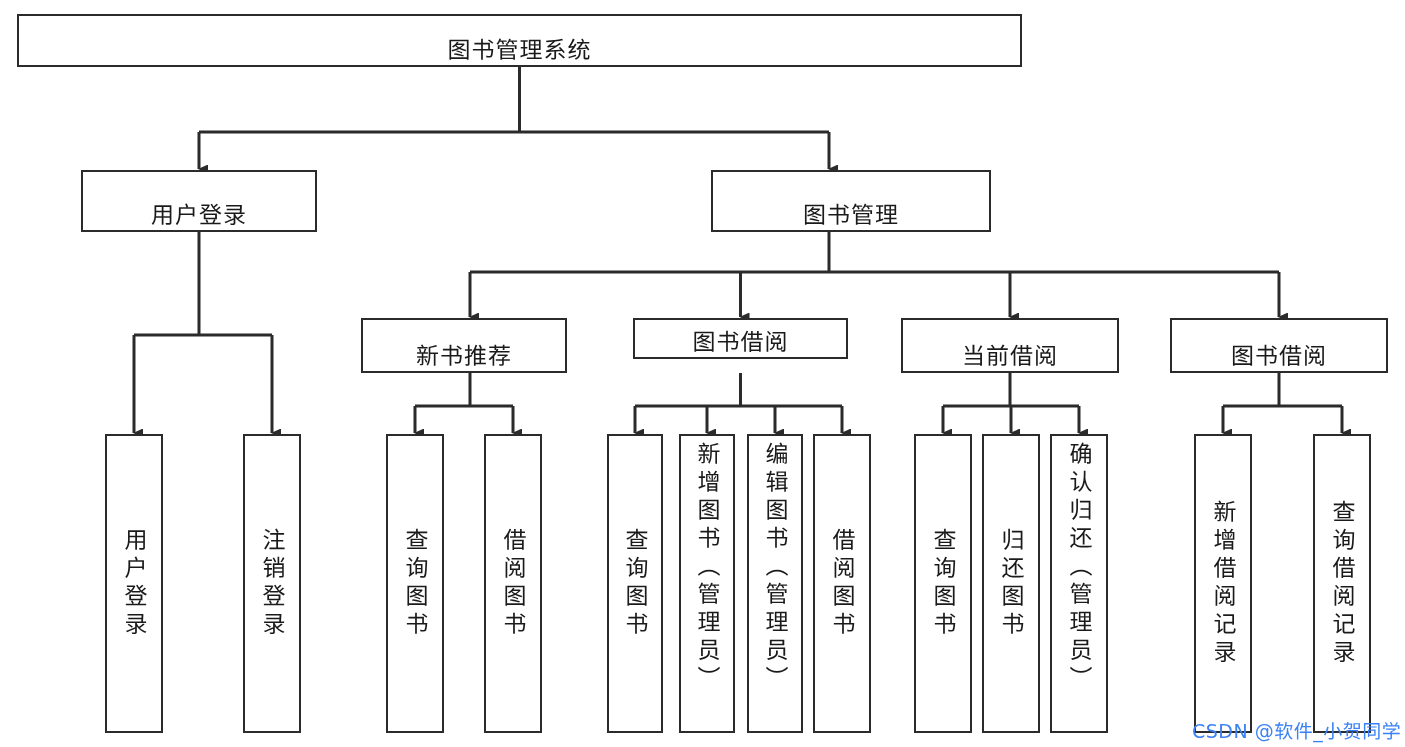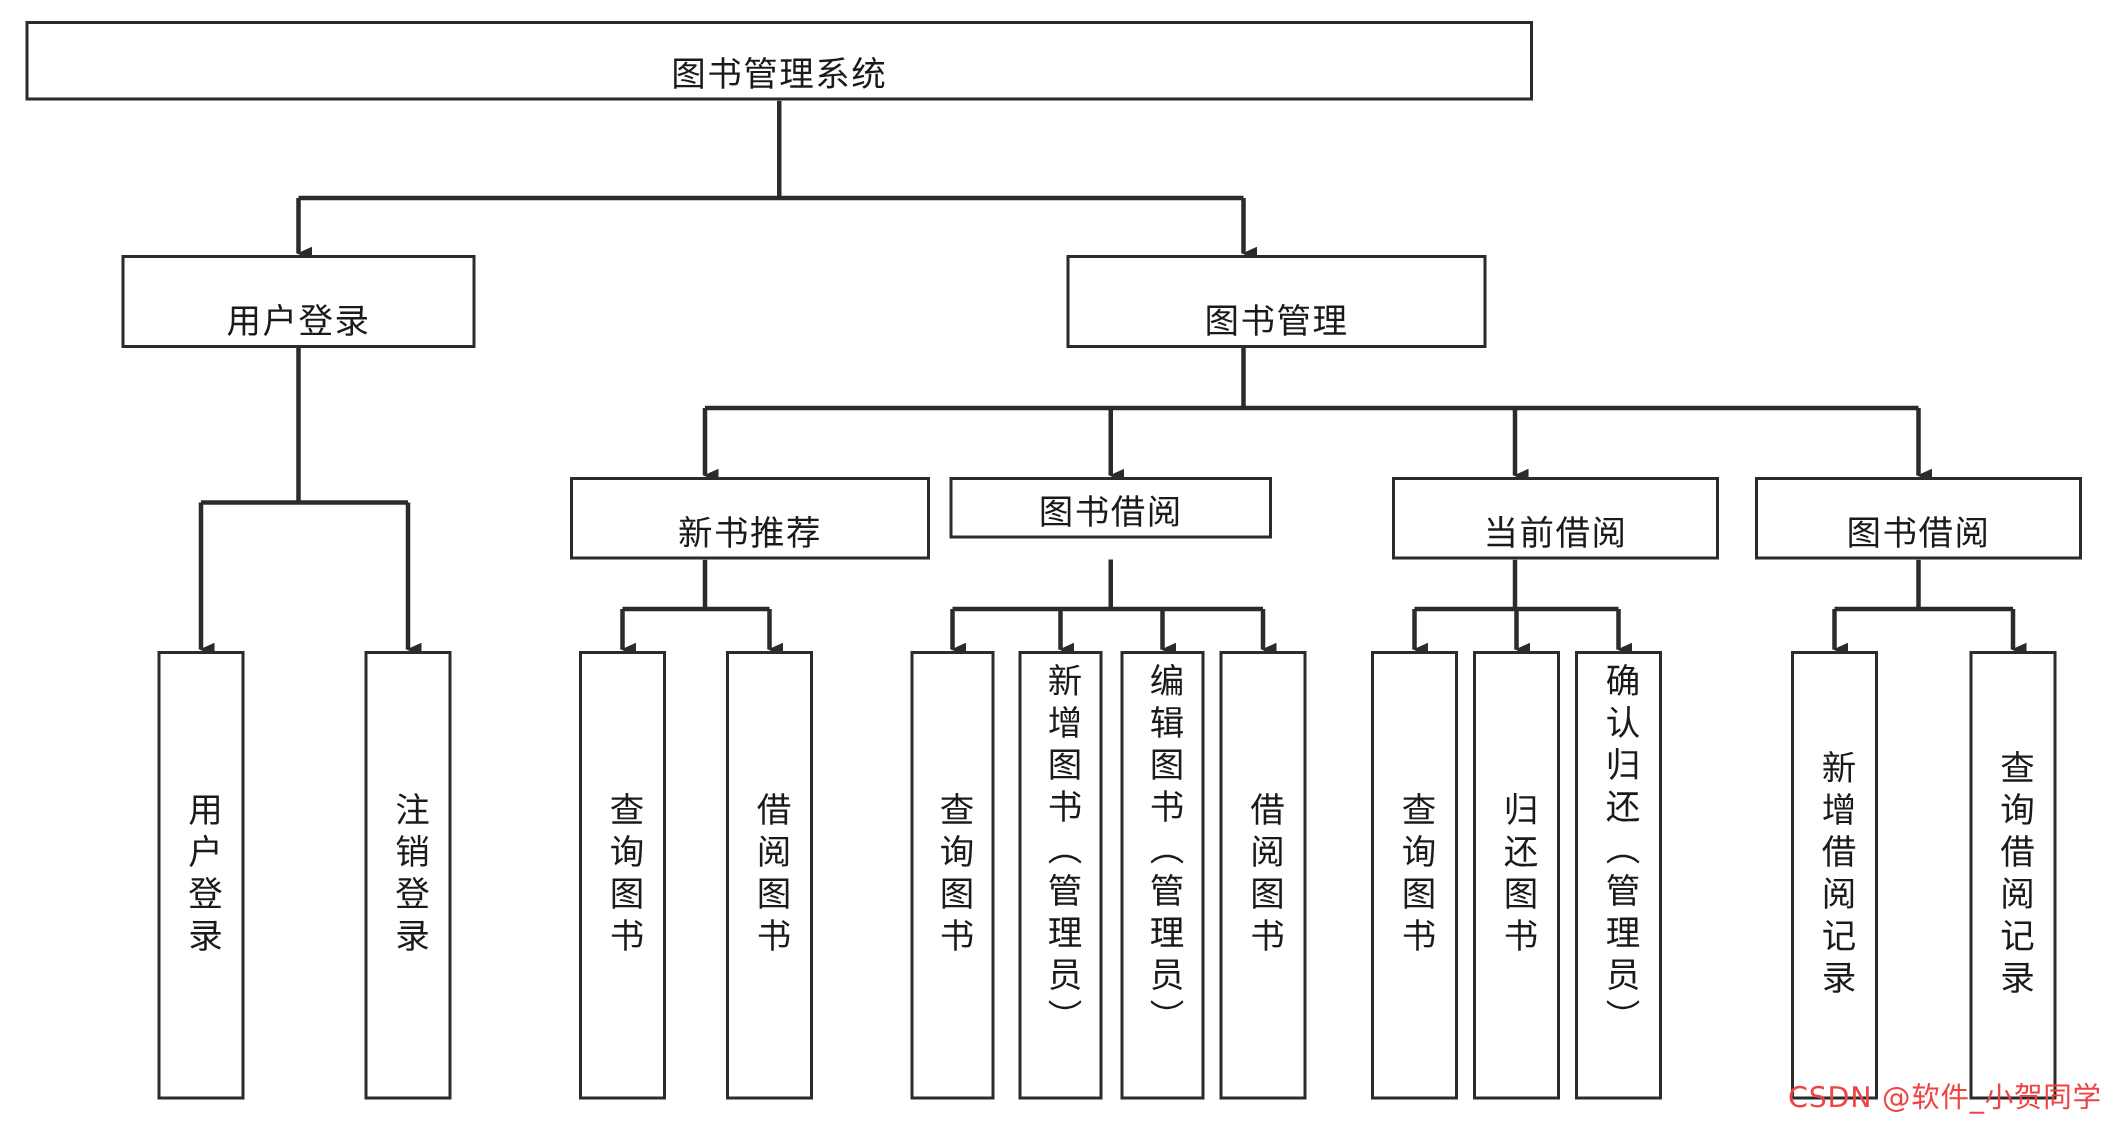--- a/index.html
+++ b/index.html
@@ -120,27 +120,27 @@
   <div id="nodes-layer">
       <div class="node-box horizontal" style="left: 17px; top: 14px; width: 1005px; height: 53px;">
         <span>图书管理系统</span>
       </div>
       <div class="node-box horizontal" style="left: 81px; top: 170px; width: 236px; height: 62px;">
         <span>用户登录</span>
       </div>
       <div class="node-box horizontal" style="left: 711px; top: 170px; width: 280px; height: 62px;">
         <span>图书管理</span>
       </div>
-      <div class="node-box horizontal" style="left: 380px; top: 318px; width: 240px; height: 55px;">
+      <div class="node-box horizontal" style="left: 361px; top: 318px; width: 206px; height: 55px;">
         <span>新书推荐</span>
       </div>
       <div class="node-box horizontal" style="left: 633px; top: 318px; width: 215px; height: 41px;">
         <span>图书借阅</span>
       </div>
-      <div class="node-box horizontal" style="left: 901px; top: 318px; width: 218px; height: 55px; margin-left: 27px;">
+      <div class="node-box horizontal" style="left: 901px; top: 318px; width: 218px; height: 55px;">
         <span>当前借阅</span>
       </div>
       <div class="node-box horizontal" style="left: 1170px; top: 318px; width: 218px; height: 55px;">
         <span>图书借阅</span>
       </div>
       <div class="node-box vertical" style="left: 105px; top: 434px; width: 58px; height: 299px;">
         <span class="vlabel">用户登录</span>
       </div>
       <div class="node-box vertical" style="left: 243px; top: 434px; width: 58px; height: 299px;">
         <span class="vlabel">注销登录</span>
@@ -173,15 +173,15 @@
         <span class="vlabel">确认归还（管理员）</span>
       </div>
       <div class="node-box vertical" style="left: 1194px; top: 434px; width: 58px; height: 299px;">
         <span class="vlabel">新增借阅记录</span>
       </div>
       <div class="node-box vertical" style="left: 1313px; top: 434px; width: 58px; height: 299px;">
         <span class="vlabel">查询借阅记录</span>
       </div>
     </div>
 
-  <div class="watermark" style="left: 1192px; top: 716px; color: #ef4444;">CSDN @软件_小贺同学</div>
+  <div class="watermark" style="left: 1192px; top: 716px; color: #3b82f6;">CSDN @软件_小贺同学</div>
 
 </div>
 
 </body></html>

